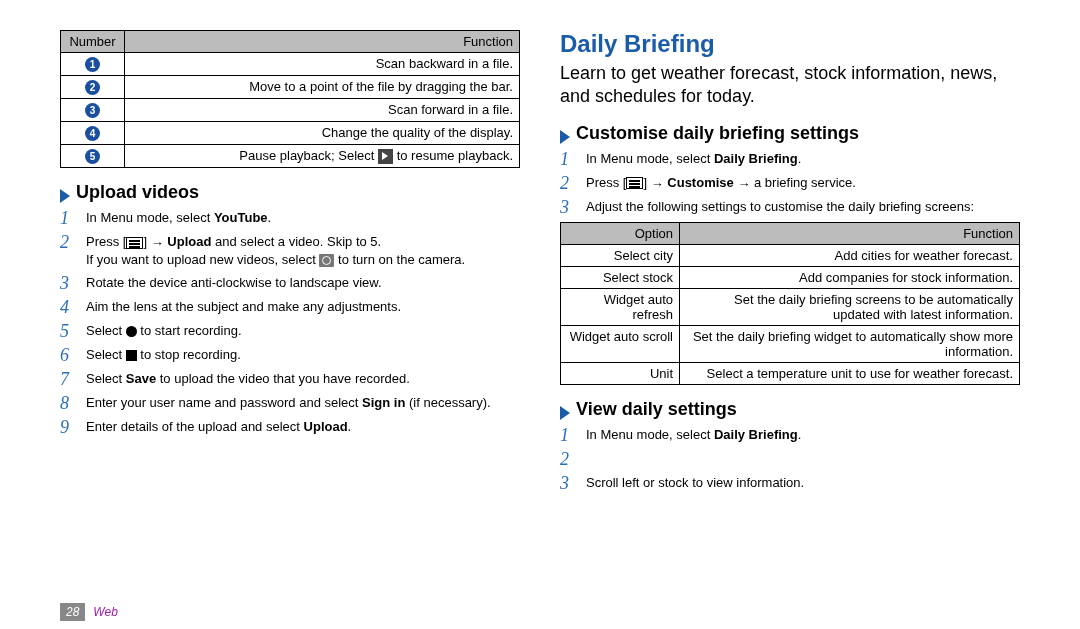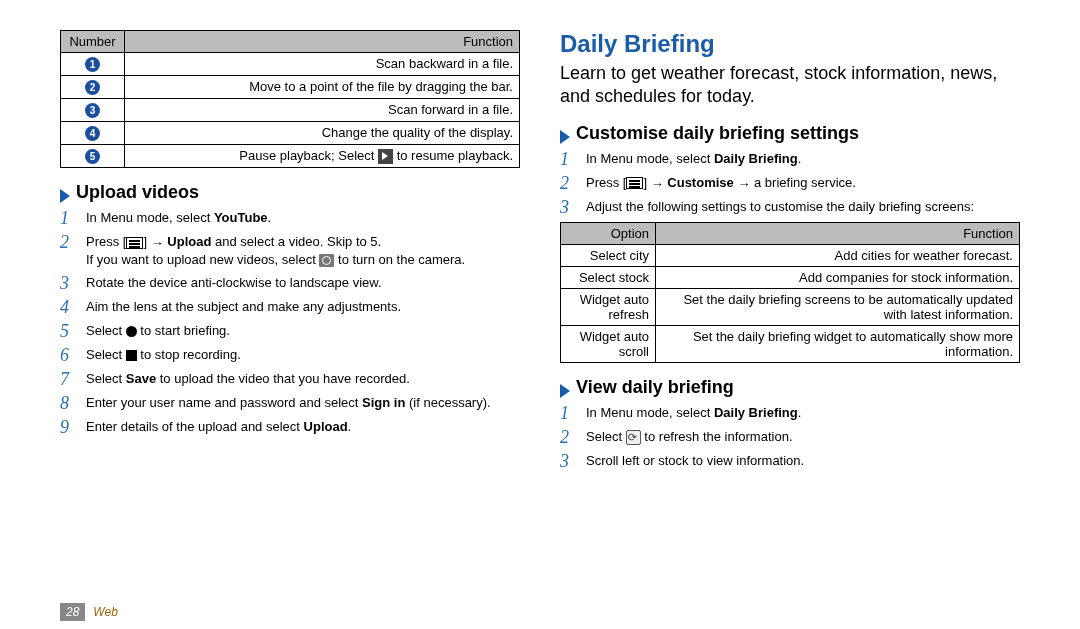--- a/index.html
+++ b/index.html
@@ -26,22 +26,22 @@
   .intro { font-size:18px; margin-bottom:14px; line-height:1.3; }
   .chev-h2 { display:flex; align-items:flex-end; gap:6px; margin:10px 0 6px 0; }
   .chev { display:inline-block; width:0; height:0; border-left:10px solid #1a5ca8; border-top:7px solid transparent; border-bottom:7px solid transparent; }
   h2 { font-size:18px; font-weight:bold; }
   .steps { list-style:none; }
   .steps li { display:flex; gap:10px; font-size:13px; margin-bottom:6px; align-items:flex-start; line-height:1.35; }
   .stepnum { font-family: Georgia, "Times New Roman", serif; font-style:italic; font-size:18px; color:#2a6fb5; min-width:16px; line-height:1; }
   .steptext b { font-weight:bold; }
   .footer { position:absolute; bottom:8px; left:60px; display:flex; align-items:center; gap:8px;text-align:center; }
   .pgbox { background:#888; color:#fff; font-size:12px; padding:2px 6px; font-style:italic; }
-  .pgsec { font-style:italic; font-size:12px; color:#a16207; }
-  .opt-col { width:95px; }
+  .pgsec { font-style:italic; font-size:12px; color:#a21caf; }
+  .opt-col { width:119px; }
 </style>
 </head>
 <body>
 
 <div class="page">
 
   <div class="col">
     <table>
       <thead>
         <tr>
@@ -98,21 +98,21 @@
           <span class="stepnum">3</span>
         <span class="steptext">Rotate the device anti-clockwise to landscape view.</span>
         </li>
       <li>
           <span class="stepnum">4</span>
         <span class="steptext">Aim the lens at the subject and make any adjustments.</span>
         </li>
       <li>
           <span class="stepnum">5</span>
         <span class="steptext">
-          <span>Select </span><span class="rec-icon"></span><span> to start briefing.</span>
+          <span>Select </span><span class="rec-icon"></span><span> to start recording.</span>
         </span>
         </li>
       <li>
           <span class="stepnum">6</span>
         <span class="steptext">
           <span>Select </span><span class="stop-icon"></span><span> to stop recording.</span>
         </span>
         </li>
       <li>
           <span class="stepnum">7</span>
@@ -180,40 +180,41 @@
           <td>Add companies for stock information.</td>
         </tr>
         <tr>
           <td>Widget auto refresh</td>
           <td>Set the daily briefing screens to be automatically updated with latest information.</td>
         </tr>
         <tr>
           <td>Widget auto scroll</td>
           <td>Set the daily briefing widget to automatically show more information.</td>
         </tr>
+        <tr>
+          <td>Unit</td>
+          <td>Select a temperature unit to use for weather forecast.</td>
+        </tr>
       </tbody>
     </table>
 
     <div class="chev-h2">
       <span class="chev"></span>
-      <h2>View daily briefing</h2>
+      <h2>View daily settings</h2>
     </div>
 
     <ol class="steps">
       <li>
           <span class="stepnum">1</span>
         <span class="steptext">
           <span>In Menu mode, select </span><b>Daily Briefing</b><span>.</span>
         </span>
         </li>
       <li>
           <span class="stepnum">2</span>
-        <span class="steptext">
-          <span>Select </span><span class="refresh-icon"></span><span> to refresh the information.</span>
-        </span>
         </li>
       <li>
           <span class="stepnum">3</span>
         <span class="steptext">Scroll left or stock to view information.</span>
         </li>
     </ol>
   </div>
 </div>
 
 <div class="footer">

